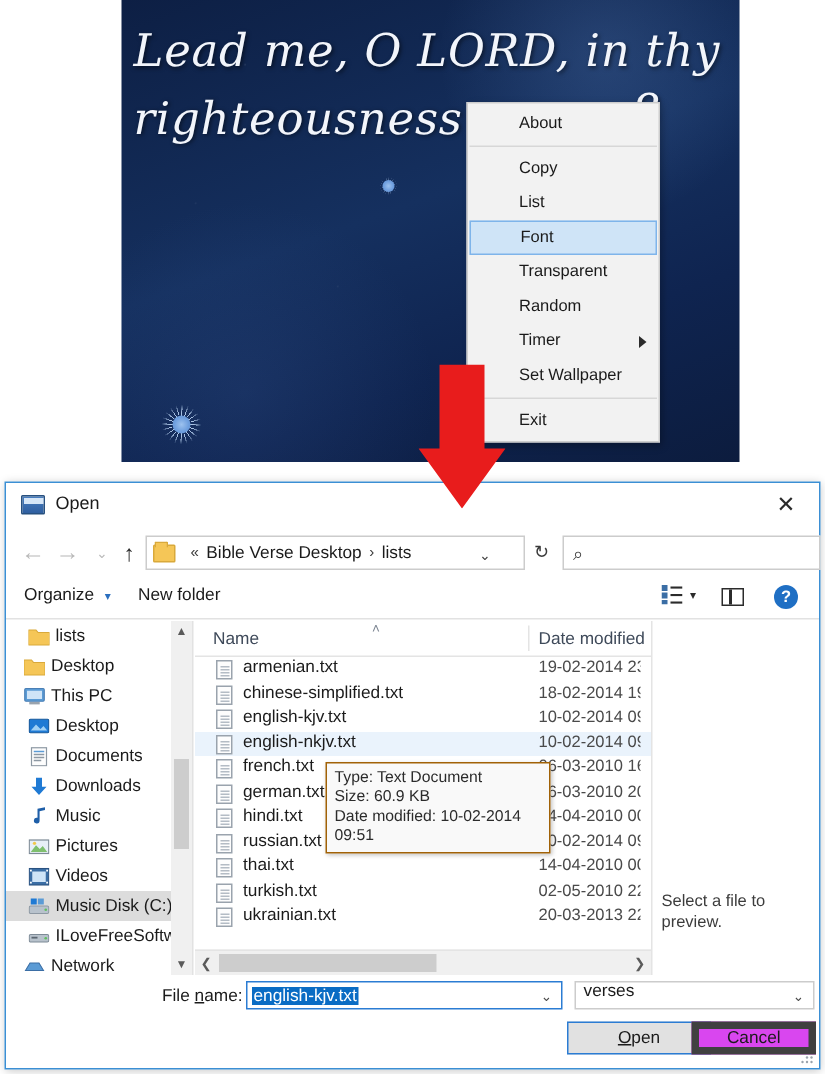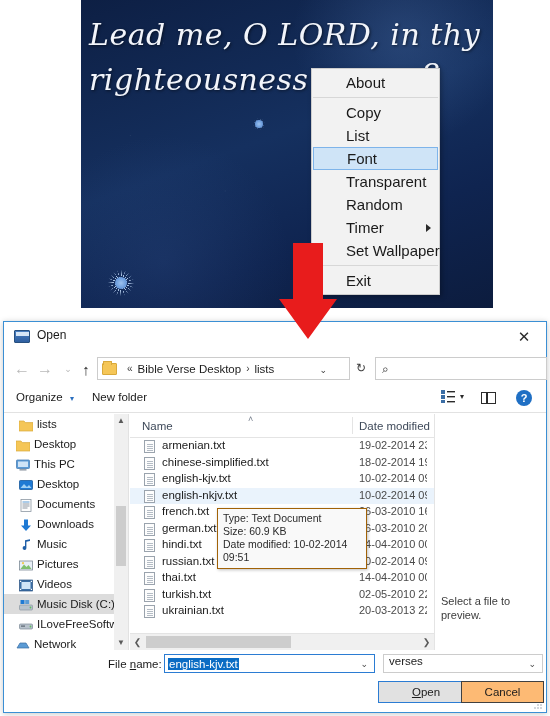--- a/index.html
+++ b/index.html
@@ -89,21 +89,21 @@
   #sparkle-tiny { left: 172px; top: 118px; width: 12px; height: 12px; }
   #sparkle-tiny .core { left: 2px; top: 2px; width: 8px; height: 8px; }
   #sparkle-tiny .rays { opacity: .45; }
 
   
   #context-menu {
     position: absolute; left: 311px; top: 68px; width: 129px;
     background: #f2f2f2;
     border: 1px solid #cdcdcd;
     box-shadow: 2px 2px 5px rgba(0,0,0,0.28);
-    font-size: 15px; color: #1a1a1a;
+    font-size: 11px; color: #1a1a1a;
     padding: 2px 0;
     z-index: 40;
   }
   #context-menu .mi {
     position: relative;
     height: 23px; line-height: 23px;
     padding-left: 34px; padding-right: 8px;
     white-space: nowrap;
   }
   #context-menu .mi.sel {
@@ -290,21 +290,21 @@
   #filetype-field {
     position:absolute; left: 379px; top: 4px; width: 160px; height: 19px;
     border:1px solid #cccccc; background:#fff;
     display:flex; align-items:flex-start; padding-left: 5px;
   }
   #filetype-value { font-size: 11.5px; color:#1b1b1b; }
   #filetype-field .caret { position:absolute; right: 6px; top: 4px; color:#4a4a4a; font-size: 9px; }
 
   .dlg-btn {
     position:absolute; top: 31px; width: 96px; height: 22px;
-    background:#fdba74; border:1px solid #404040;
+    background:#d946ef; border:5px solid #404040;
     font-size: 11.5px; color:#1b1b1b;
     display:flex; align-items:center; justify-content:center;
   }
   #open-button { left: 374px; background:#e1e1e1; border: 1.5px solid #2b7cd3; }
   #open-button u { text-decoration: underline; }
   #cancel-button { left: 457px; width: 83px; }
   #resize-grip { position:absolute; right: 3px; bottom: 2px; width: 10px; height: 10px; }
 </style>
 </head>
 <body>

